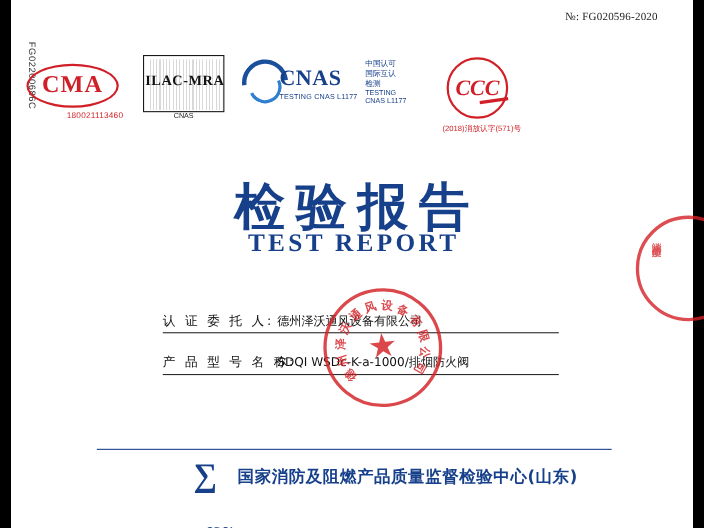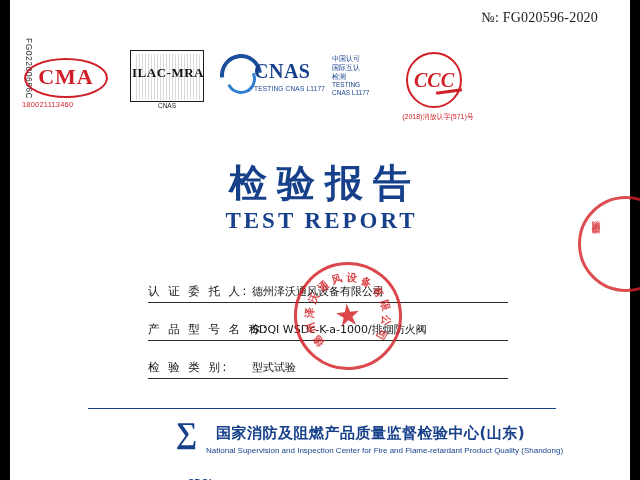--- a/index.html
+++ b/index.html
@@ -33,21 +33,21 @@
     width: 620px;
     height: 480px;
     background: #ffffff;
   }
 
   
   .serial {
     position: absolute;
     right: 32px;
     top: 10px;
-    font-size: 14px;
+    font-size: 10px;
     color: #1b1b1b;
     letter-spacing: 0.2px;
     white-space: nowrap;
     font-family: "Liberation Serif", serif;
   }
 
   
   .vcode {
     position: absolute;
     left: 14px;
@@ -93,21 +93,21 @@
     font-size: 22px;
     font-weight: bold;
     color: #d01f26;
     font-family: "Liberation Serif", serif;
     letter-spacing: 1px;
   }
   .cma .num {
     position: absolute;
     left: -2px; top: 46px;
     width: 90px;
-    text-align: left;
+    text-align: right;
     font-size: 7.5px;
     color: #d01f26;
     font-family: "Liberation Sans", sans-serif;
     letter-spacing: 0.2px;
   }
 
   
   .mra {
     position: absolute;
     left: 110px;
@@ -263,21 +263,21 @@
     white-space: nowrap;
   }
 
   
   .title-cn {
     position: absolute;
     left: 0;
     top: 158px;
     width: 620px;
     text-align: center;
-    font-size: 38px;
+    font-size: 46px;
     font-weight: bold;
     letter-spacing: 10px;
     color: #17408b;
     font-family: "DejaVu Sans", sans-serif;
     text-indent: 10px;
   }
   .title-en {
     position: absolute;
     left: 0;
     top: 208px;
@@ -511,25 +511,20 @@
       <div class="value">德州泽沃通风设备有限公司</div>
       <div class="rule"></div>
     </div>
 
     <div class="field" id="field-product">
       <div class="label">产 品 型 号 名 称:</div>
       <div class="value">SDQI WSDc-K-a-1000/排烟防火阀</div>
       <div class="rule"></div>
     </div>
 
-    <div class="field" id="field-category">
-      <div class="label">检 验 类 别:</div>
-      <div class="value">型式试验</div>
-      <div class="rule"></div>
-    </div>
 
     <div class="stamp">
       <div class="arc" id="stamp-arc">
           <span style="transform: rotate(-215deg) translate(40px, 0px) rotate(90deg) translate(-5px, -5px);">德</span>
           <span style="transform: rotate(-192.273deg) translate(40px, 0px) rotate(90deg) translate(-5px, -5px);">州</span>
           <span style="transform: rotate(-169.545deg) translate(40px, 0px) rotate(90deg) translate(-5px, -5px);">泽</span>
           <span style="transform: rotate(-146.818deg) translate(40px, 0px) rotate(90deg) translate(-5px, -5px);">沃</span>
           <span style="transform: rotate(-124.091deg) translate(40px, 0px) rotate(90deg) translate(-5px, -5px);">通</span>
           <span style="transform: rotate(-101.364deg) translate(40px, 0px) rotate(90deg) translate(-5px, -5px);">风</span>
           <span style="transform: rotate(-78.6364deg) translate(40px, 0px) rotate(90deg) translate(-5px, -5px);">设</span>
@@ -547,16 +542,15 @@
     </div>
 
     <div class="footer-rule"></div>
 
     <div class="sdqi">
       <div class="mark">∑</div>
       <div class="abbr">SDQI</div>
     </div>
 
     <div class="footer-cn">国家消防及阻燃产品质量监督检验中心(山东)</div>
-    <div class="footer-en">National Supervision and Inspection Center for Fire and Flame-retardant Product Quality (Shandong)</div>
 
   </div>
 </div>
 
 </body></html>

